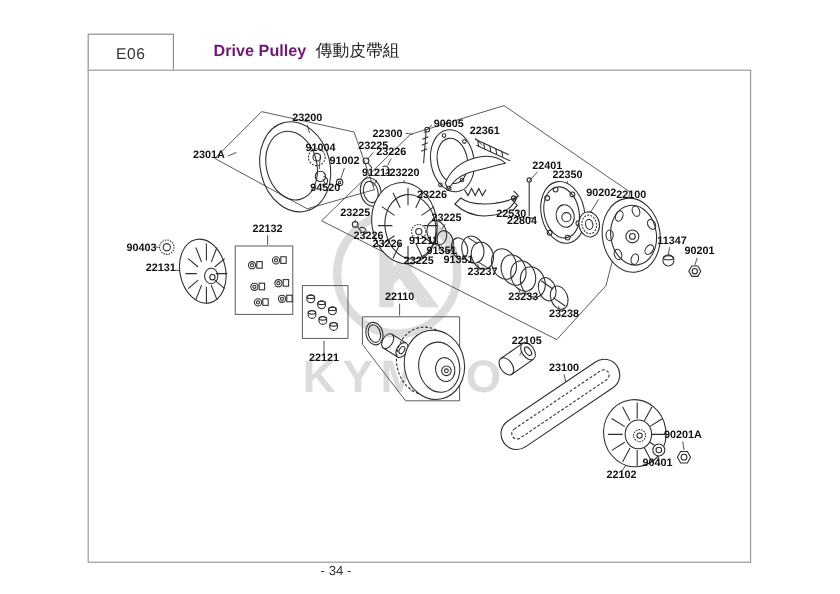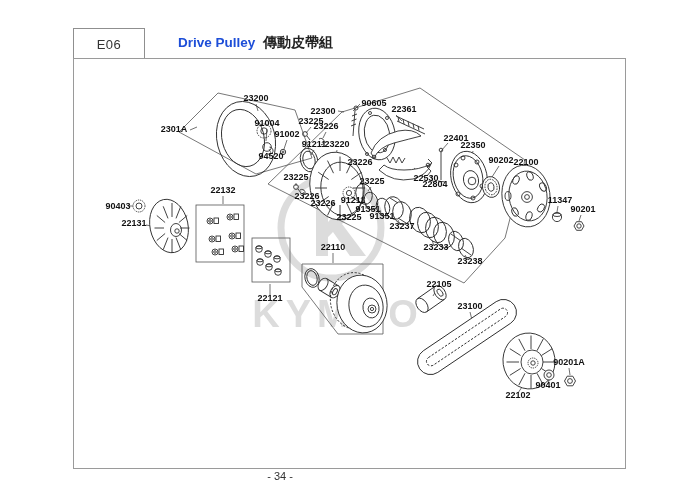--- a/index.html
+++ b/index.html
@@ -1,21 +1,21 @@
 <!DOCTYPE html>
 <html><head>
 <meta charset="utf-8">
 <style>
   html,body{margin:0;padding:0;background:#fff;}
   body{width:700px;height:495px;position:relative;font-family:"Liberation Sans",sans-serif;overflow:hidden;}
   .e06-box{position:absolute;left:73px;top:28px;width:70px;height:30px;border:1.4px solid #8f8f8f;
            display:flex;align-items:center;justify-content:center;font-size:13px;font-weight:normal;
            color:#333;letter-spacing:.5px;background:#fff;}
-  .title-en{position:absolute;left:178px;top:35px;font-size:13.5px;font-weight:bold;color:#1d4ed8;}
-  .title-zh{position:absolute;left:263px;top:34px;font-size:14px;font-weight:bold;color:#222;}
+  .title-en{position:absolute;left:178px;top:35px;font-size:13.5px;font-weight:bold;color:#701a75;}
+  .title-zh{position:absolute;left:263px;top:34px;font-size:14px;font-weight:normal;color:#222;}
   .main-box{position:absolute;left:73px;top:58px;width:551px;height:409px;border:1.5px solid #9a9a9a;background:#fff;}
   .footer{position:absolute;left:0;top:470px;width:560px;text-align:center;font-size:11px;color:#333;}
   svg.diagram{position:absolute;left:0;top:0;}
   .p{fill:none;stroke:#2e2e2e;stroke-width:.9;}
   .pf{fill:#fff;stroke:#2e2e2e;stroke-width:.9;}
   .outline{fill:none;stroke:#555;stroke-width:.8;}
   .leader{fill:none;stroke:#333;stroke-width:.7;}
   .plabel{font:bold 9px "Liberation Sans",sans-serif;fill:#111;text-anchor:middle;}
   .wm-ring{fill:none;stroke:#dcdcdc;stroke-width:7;}
   .wm-k{fill:#dcdcdc;}

